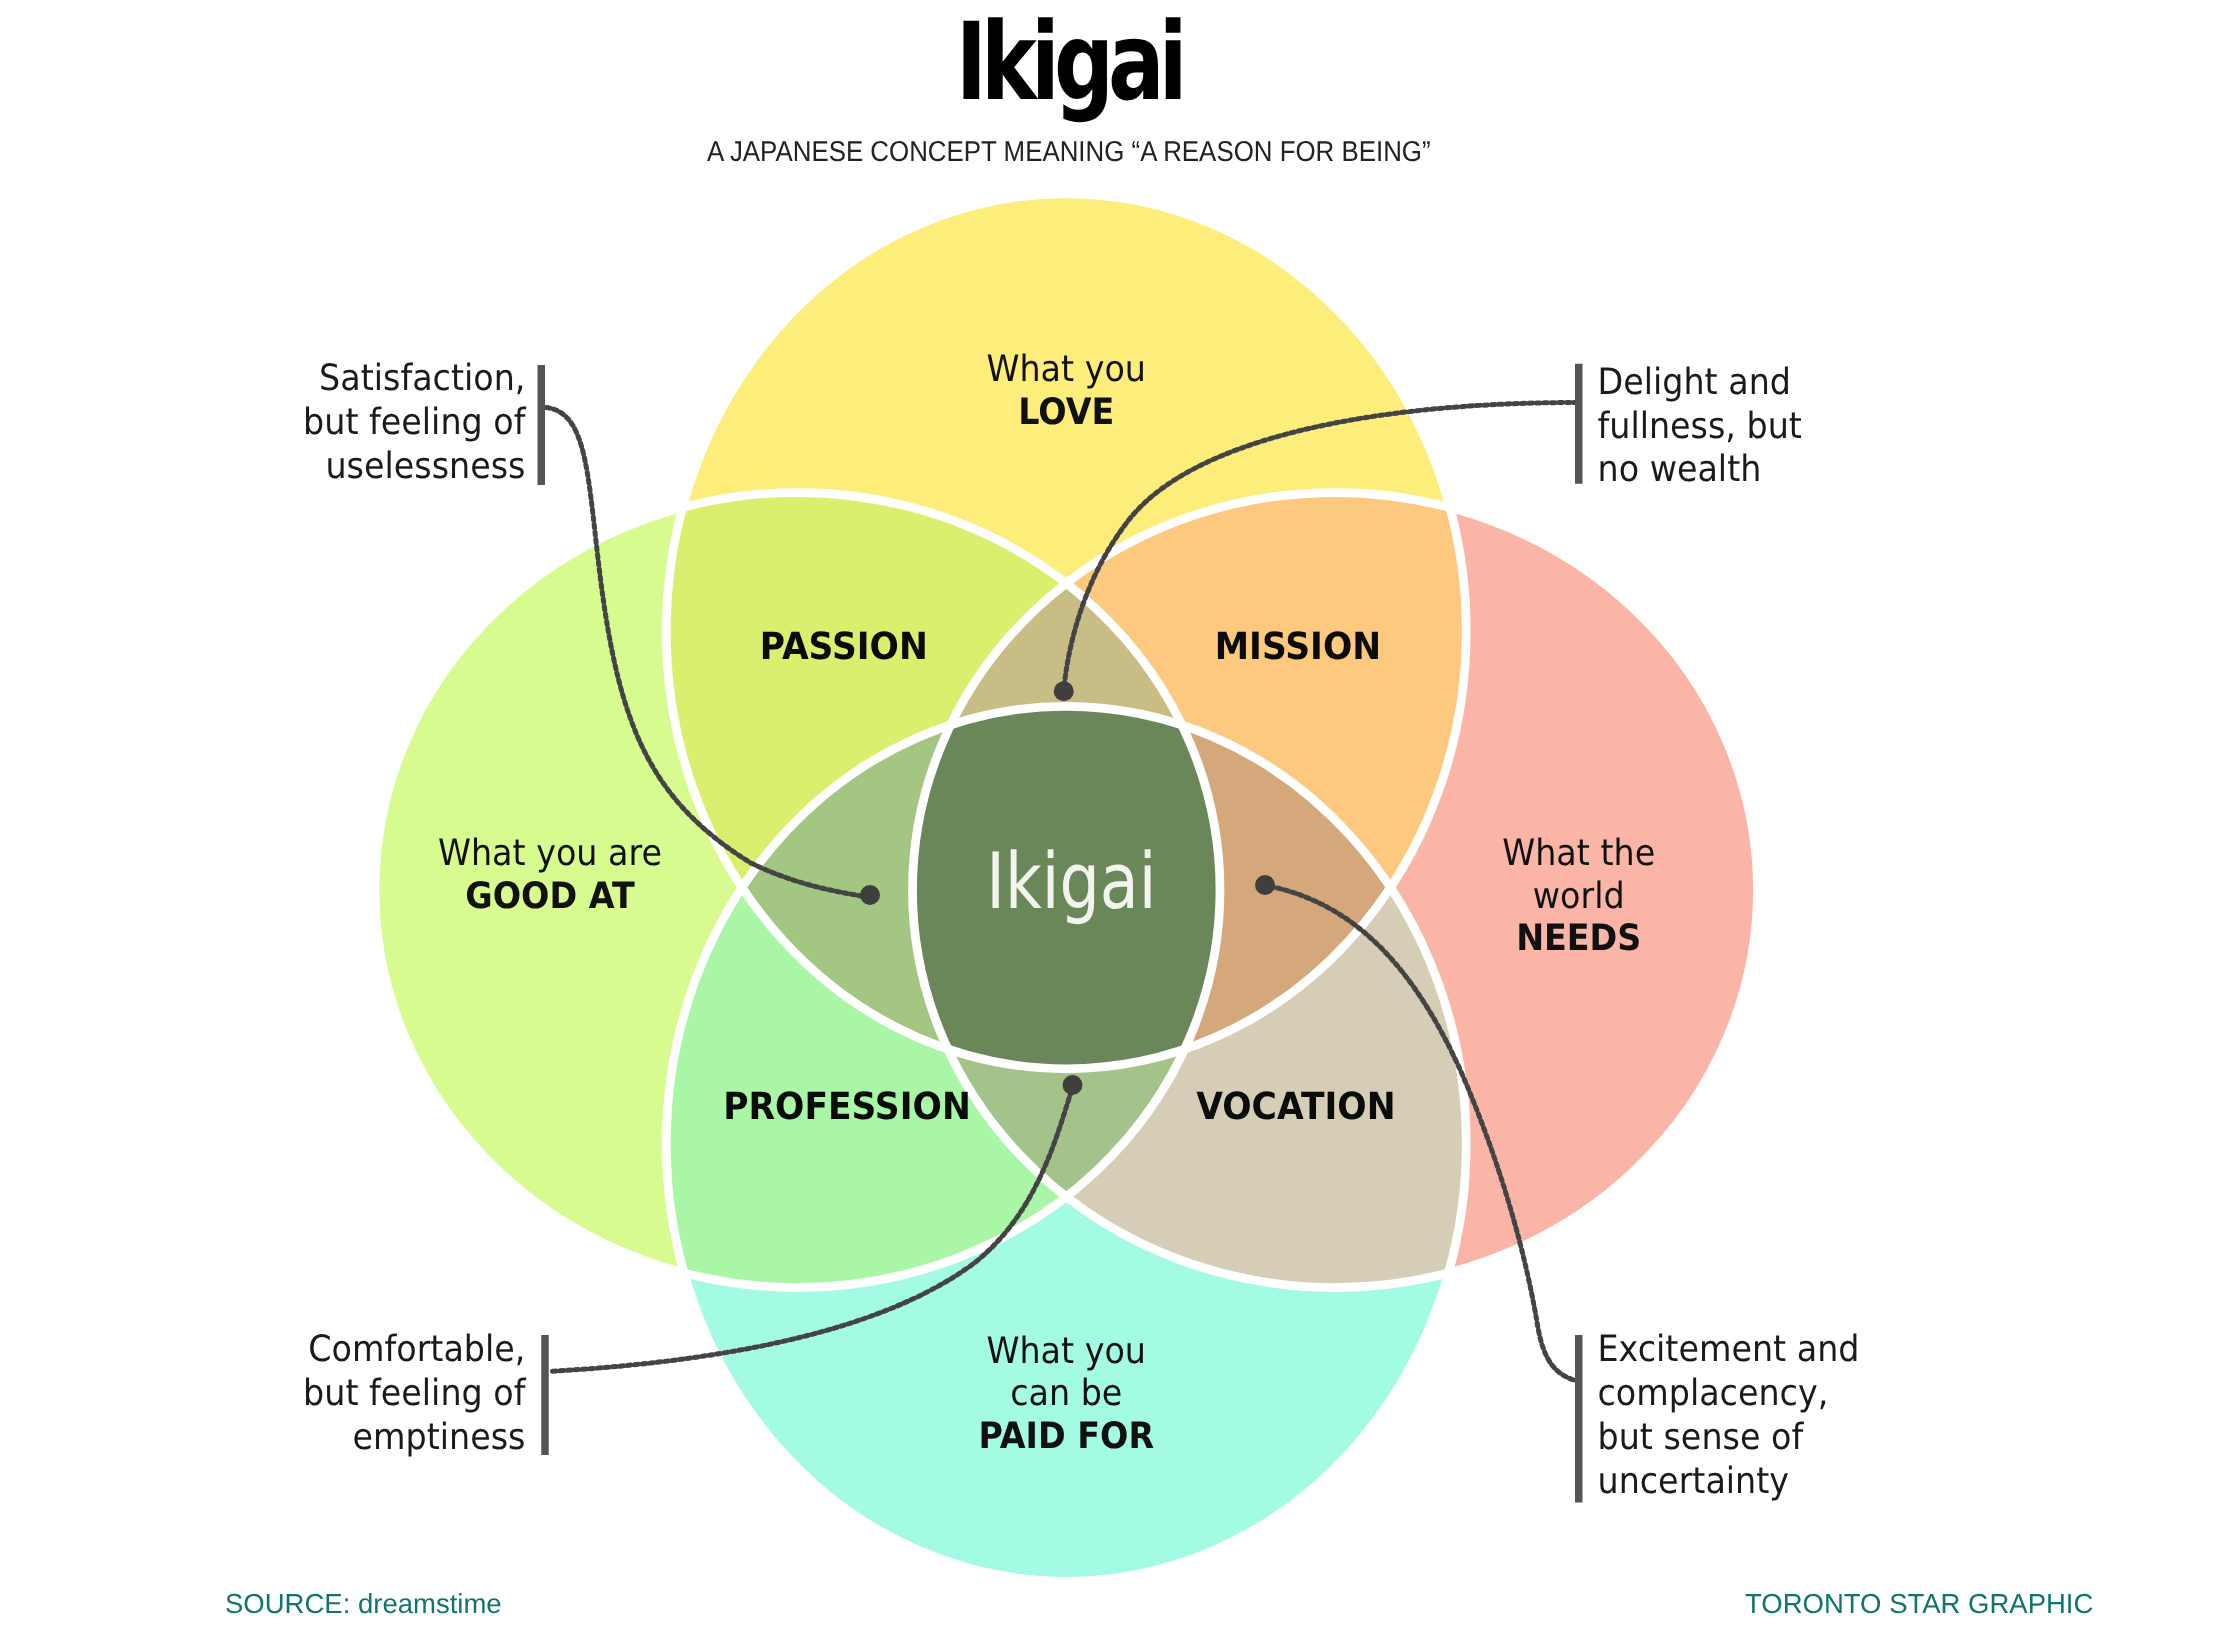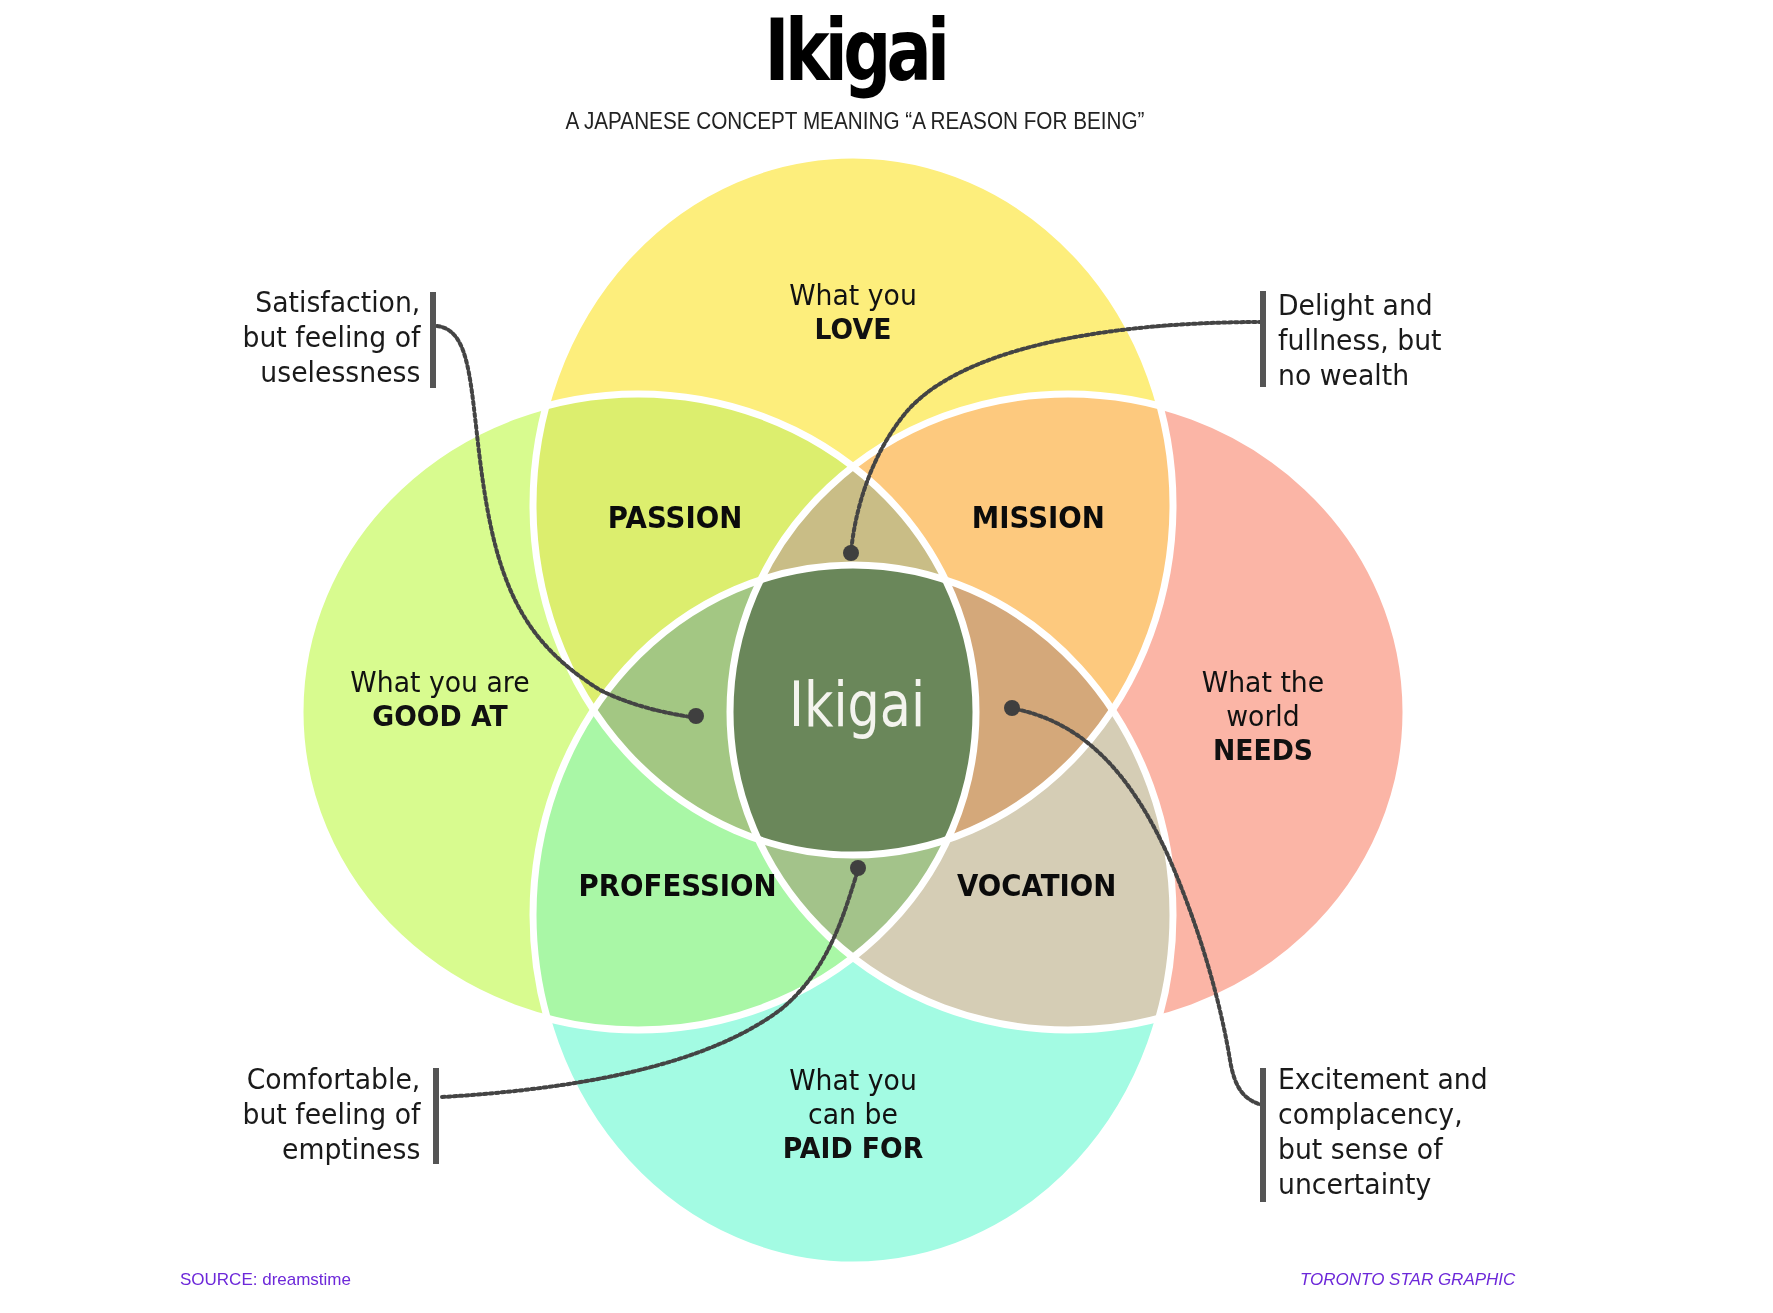--- a/index.html
+++ b/index.html
@@ -18,21 +18,21 @@
   .zone { position: absolute; font-family: "DejaVu Sans", sans-serif; font-weight: bold;
           font-size: 30px; color: #0b0b0b; transform: scaleX(0.92); white-space: nowrap; }
   .center-label { position: absolute; left: 772px; top: 668px; width: 170px; text-align: center;
                   font-family: "DejaVu Sans", sans-serif; font-size: 62px; color: #f4f4ee;
                   transform: scaleX(0.82); }
   .note { position: absolute; font-family: "DejaVu Sans", sans-serif; font-size: 29px;
           line-height: 35px; color: #1a1a1a; transform: scaleX(0.92); white-space: nowrap; }
   .note.right-al { text-align: right; transform-origin: right top; }
   .note.left-al { text-align: left; transform-origin: left top; }
   .bar { position: absolute; width: 6px; background: #555; }
-  .footer { position: absolute; font-family: "Liberation Sans", sans-serif; font-size: 17px; color: #6d28d9; }
+  .footer { position: absolute; font-family: "Liberation Sans", sans-serif; font-size: 22px; color: #0f766e; }
 </style>
 </head>
 <body>
 
 <div class="title">Ikigai</div>
 <div class="subtitle">A JAPANESE CONCEPT MEANING “A REASON FOR BEING”</div>
 
 <svg class="diagram" width="1773" height="1313" viewBox="0 0 1773 1313">
   <defs>
     <clipPath id="cTop">
@@ -184,13 +184,13 @@
 
 <div class="note left-al" style="left:1278px; top:1062px;">
   <div>Excitement and</div>
   <div>complacency,</div>
   <div>but sense of</div>
   <div>uncertainty</div>
 </div>
 <div class="bar" style="left:1260px; top:1068px; height:134px;"></div>
 
 <div class="footer" style="left:180px; top:1270px;">SOURCE: dreamstime</div>
-<div class="footer" style="left:1300px; top:1270px;font-style:italic;">TORONTO STAR GRAPHIC</div>
+<div class="footer" style="left:1396px; top:1270px;">TORONTO STAR GRAPHIC</div>
 
 </body></html>

